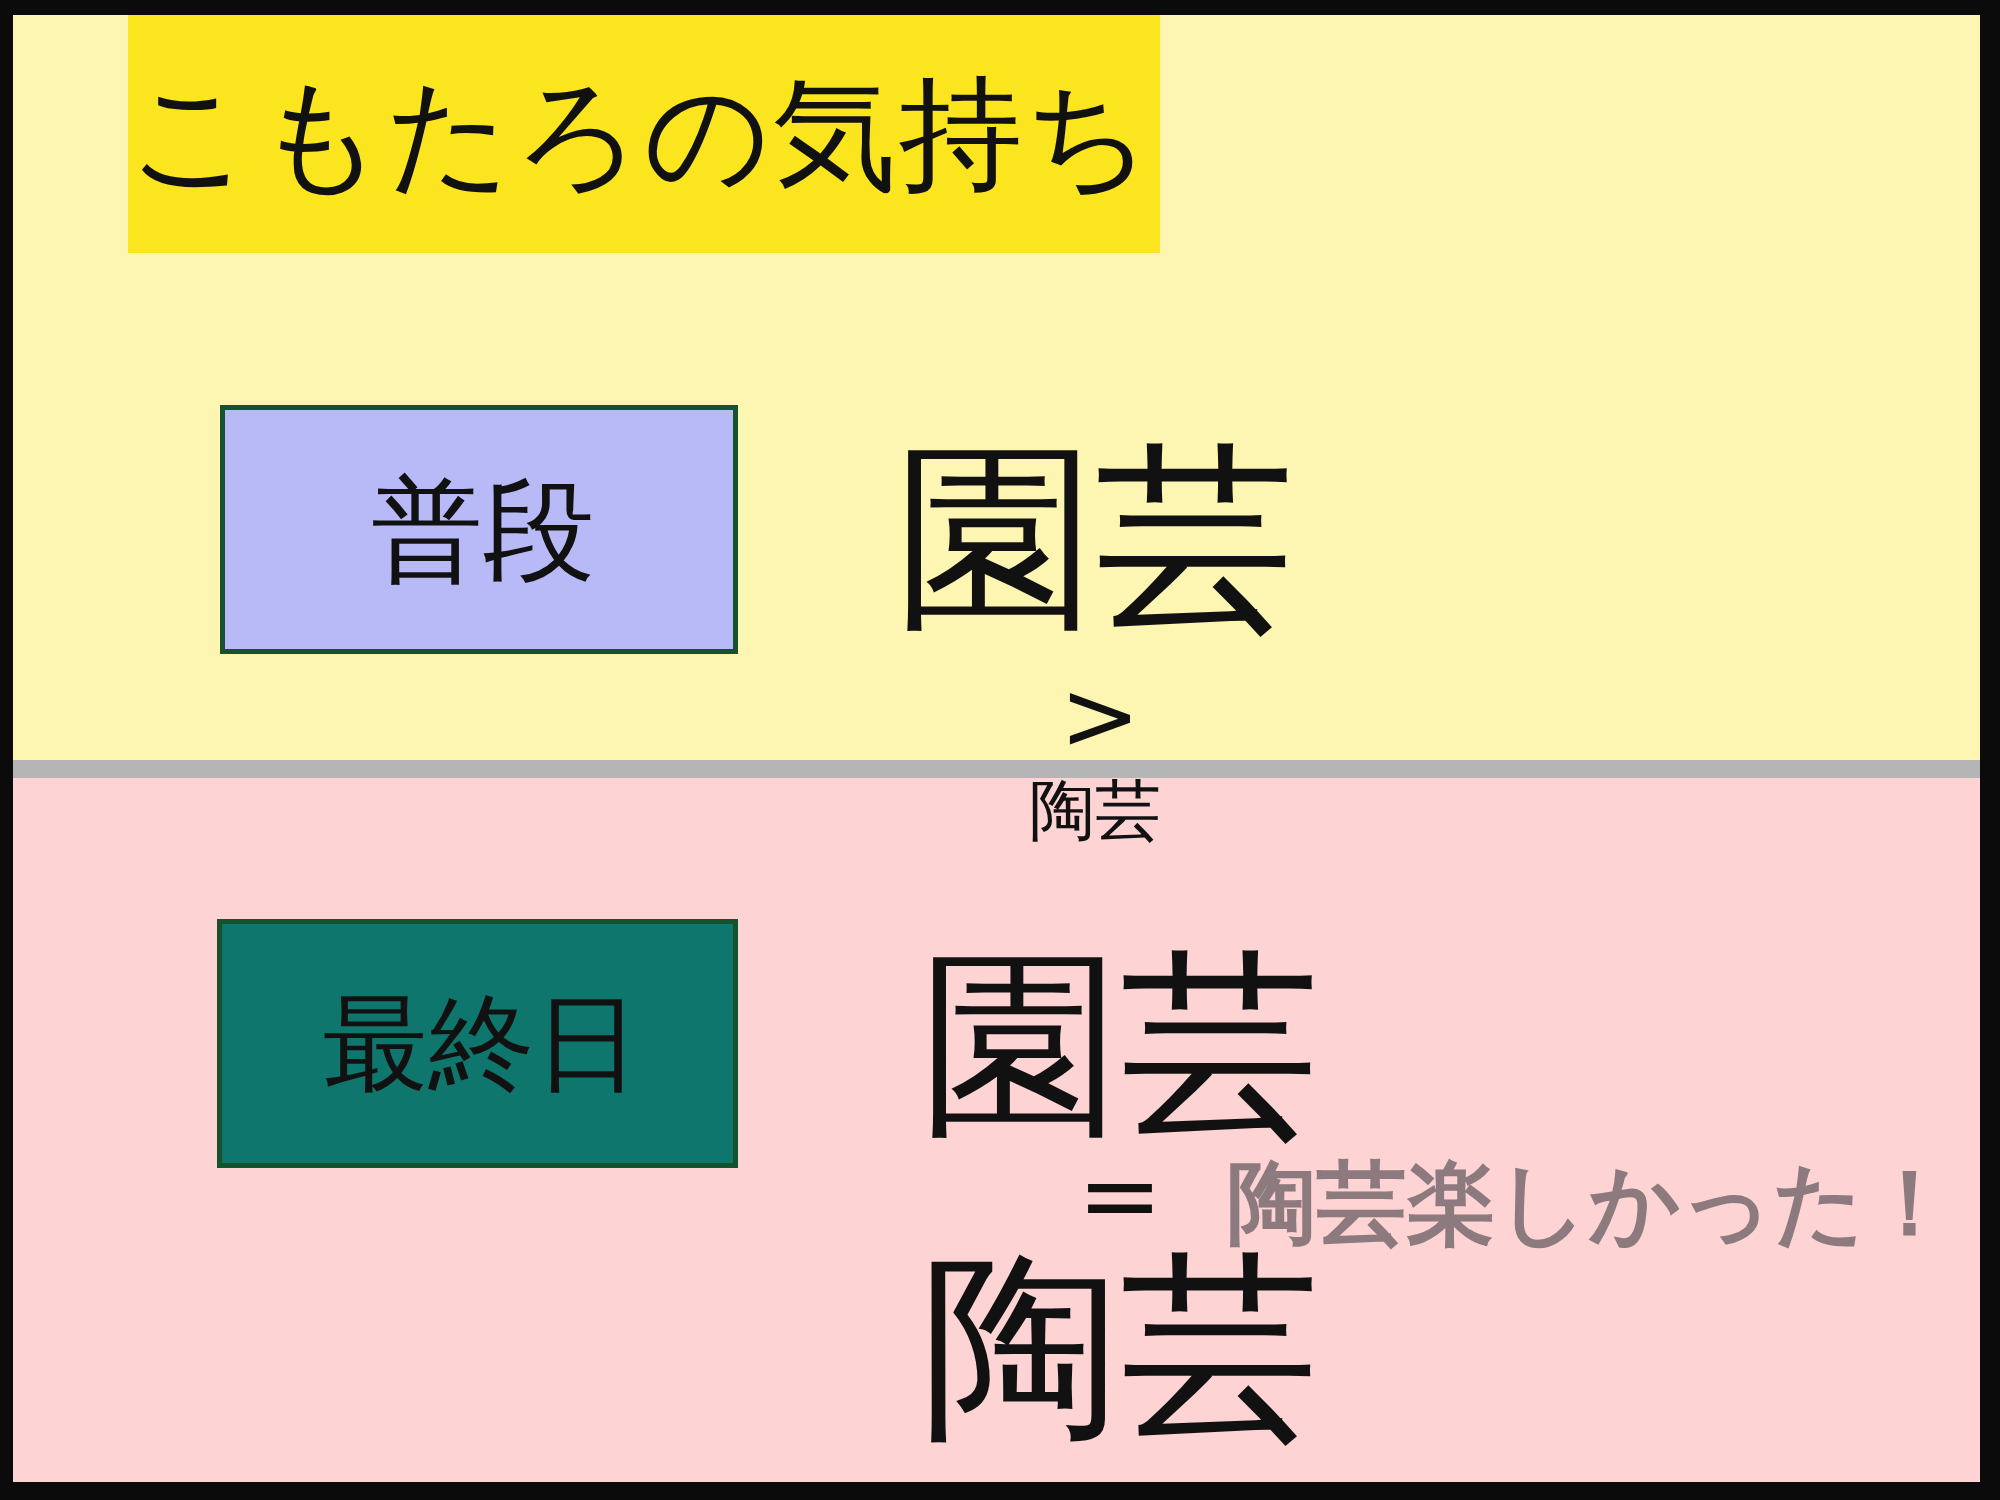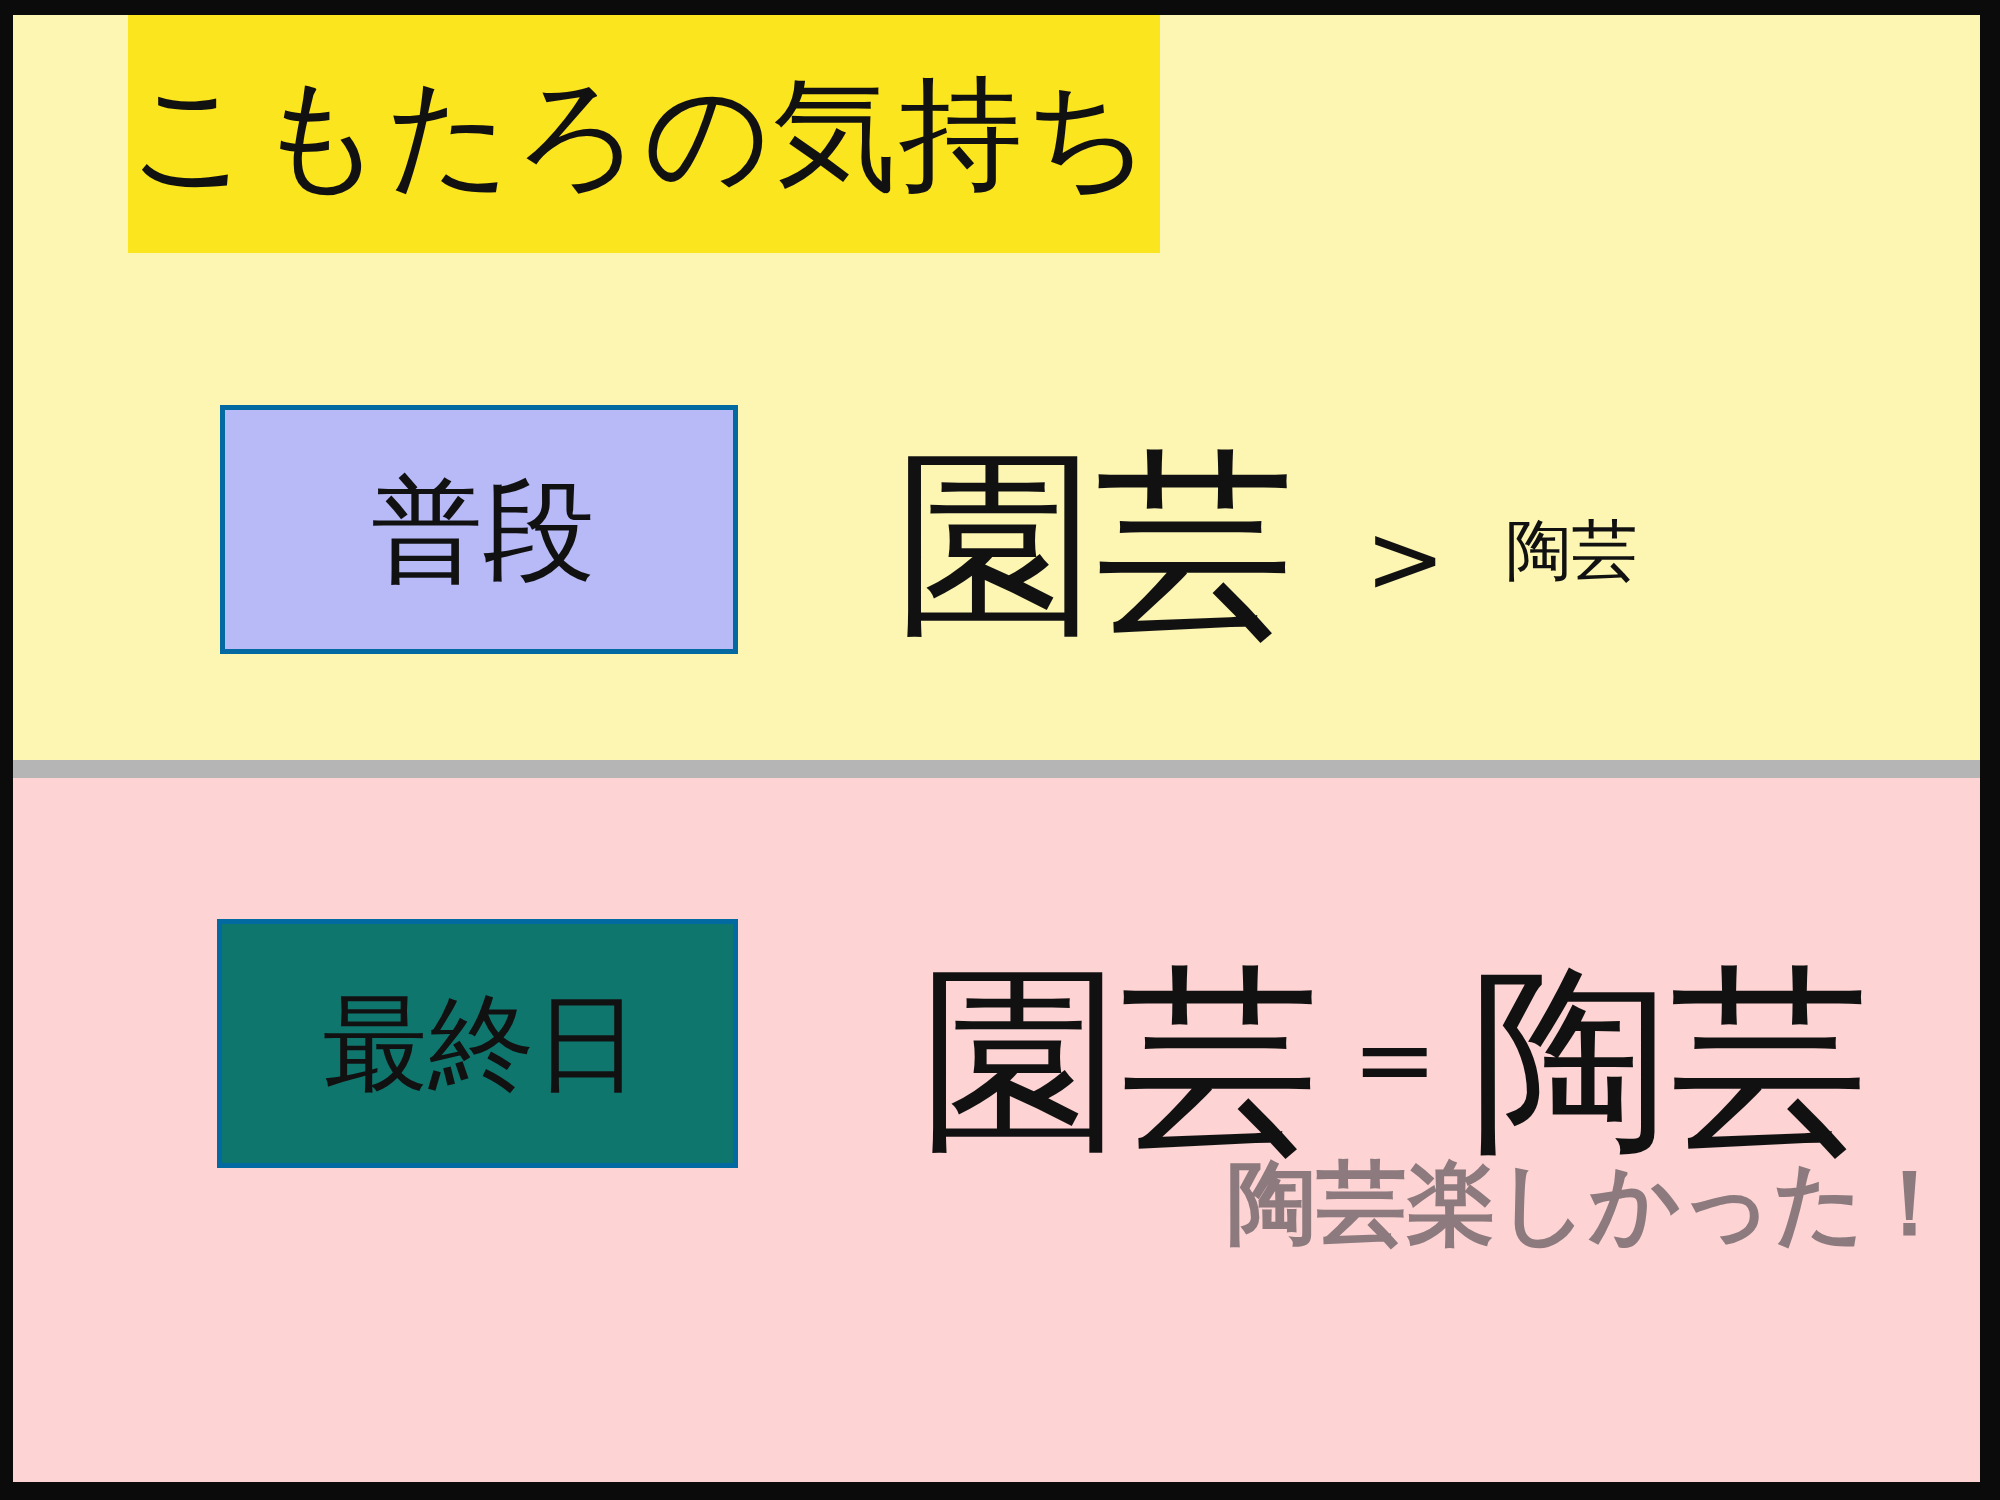--- a/index.html
+++ b/index.html
@@ -36,36 +36,37 @@
     box-sizing:border-box;
   }
   .title-text {
     font-size:124px; line-height:1;
     letter-spacing:2px; white-space:nowrap;
   }
   
   .label-box {
     position:absolute;
     display:flex; align-items:center; justify-content:center;
-    border:5px solid #0369a1; box-sizing:border-box;padding-left:8px;
+    border:5px solid #14532d; box-sizing:border-box;padding-left:8px;
   }
   .label-usual {
     left:220px; top:405px; width:518px; height:249px;
     background:#b7baf7; font-size:112px;
   }
   .label-final {
     left:217px; top:919px; width:521px; height:249px;
     background:#0f766e; font-size:106px;
   }
   .label-box span { line-height:1; white-space:nowrap; }
   
   .equation {
     position:absolute;
     display:flex; align-items:center;
     white-space:nowrap;
+    flex-direction:column;
   }
   .equation span { line-height:1; }
   .eq-top  { left:895px; top:438px; height:212px; }
   .eq-top .big   { font-size:200px; }
   .eq-top .op    { font-size:96px;  margin:30px 60px 0 70px; }
   .eq-top .small { font-size:66px;  margin-top:14px; }
   .eq-bottom { left:920px; top:945px; height:230px; }
   .eq-bottom .big { font-size:200px; }
   .eq-bottom .op  { font-size:102px; margin:0 32px; }
   

